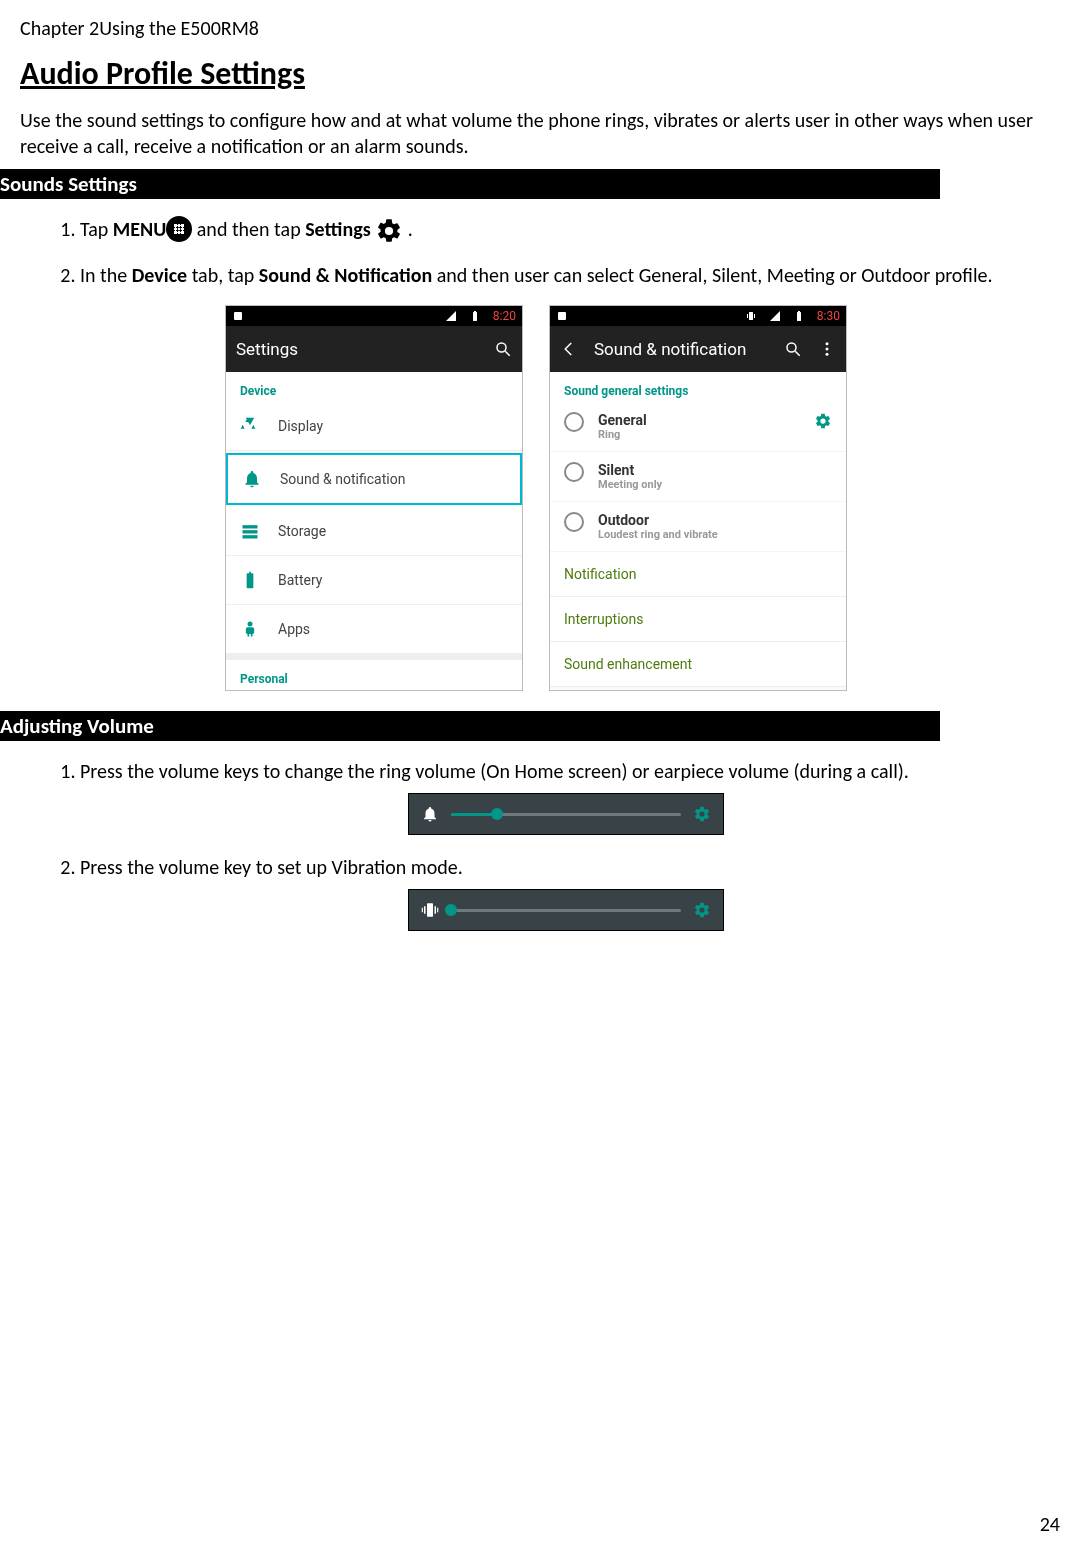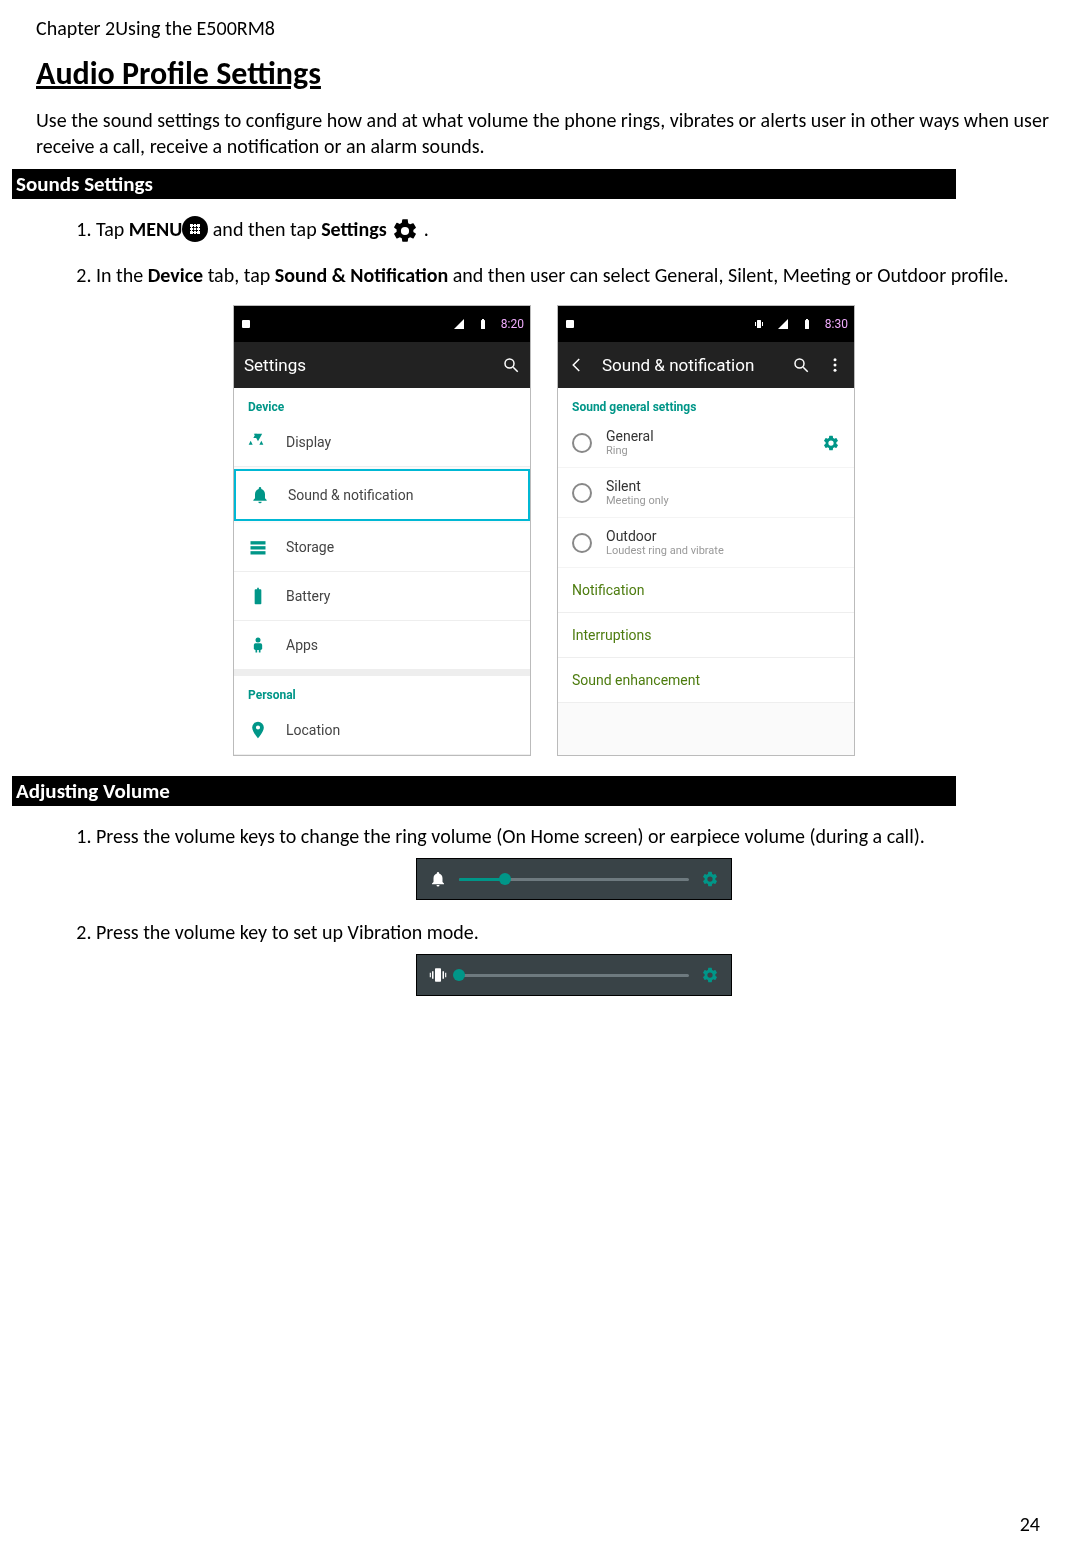--- a/index.html
+++ b/index.html
@@ -6,21 +6,21 @@
     margin: 0;
     padding: 0;
     background: #fff;
     font-family: Calibri, "Segoe UI", Arial, sans-serif;
     color: #000;
   }
   .page {
     width: 1076px;
     min-height: 1560px;
     box-sizing: border-box;
-    padding: 16px 24px 24px 36px;
+    padding: 16px 24px 24px 20px;
     position: relative;
   }
   .chapter-header {
     font-size: 20px;
   }
   .title {
     font-size: 32px;
     font-weight: bold;
     text-decoration: underline;
     margin-top: 14px;
@@ -89,22 +89,22 @@
   .phone {
     width: 296px;
     border: 1px solid #bbb;
     font-family: Roboto, "Segoe UI", Arial, sans-serif;
     color: #333;
     background: #fafafa;
     overflow: hidden;
   }
   .statusbar {
     background: #000;
-    color: #f0abfc;
-    height: 36px;
+    color: #ef4444;
+    height: 20px;
     font-size: 12px;
     display: flex;
     align-items: center;
     justify-content: flex-end;
     padding: 0 6px;
     gap: 12px;
   }
   .statusbar .left-icons { margin-right: auto; display:flex; gap:2px; }
   .sb-icon { width: 12px; height: 12px; color:#fff; }
   .appbar {
@@ -144,25 +144,26 @@
   }
   .list-item.highlight {
     border: 2px solid #00b8d4;
     border-left-width: 2px;
     border-right-width: 2px;
     margin: 2px 0;
   }
   .row-divider { height: 6px; background: #eee; }
   .radio-item {
     display: flex;
-    align-items: center;
+    align-items: flex-start;
     gap: 14px;
     padding: 10px 14px;
     background: #fff;
     border-bottom: 1px solid #f4f4f4;
+    font-weight: bold;
   }
   .radio {
     width: 16px; height: 16px; border: 2px solid #888; border-radius: 50%;
     flex: none; position: relative;
   }
   .radio.checked { border-color: #009688; }
   .radio.checked::after {
     content:""; position:absolute; inset:3px; background:#009688; border-radius:50%;
   }
   .radio-item .ri-text { display:flex; flex-direction:column; flex:1; }
@@ -203,21 +204,21 @@
     position:absolute; left:0; top:0; bottom:0; background:#009688; border-radius:2px;
   }
   .slider .knob {
     position:absolute; top:50%; width:12px; height:12px; background:#009688; border-radius:50%;
     transform: translate(-50%, -50%);
   }
   .smallshot .gear-mini { color:#009688; width:18px; height:18px; flex:none; }
   .page-number {
     position: absolute;
     bottom: 24px;
-    right: 36px;
+    right: 16px;
     font-size: 20px;
   }
   b { font-weight: bold; }
 </style>
 </head>
 <body>
 
 <div class="page">
   <div class="chapter-header">Chapter 2Using the E500RM8</div>
 
@@ -311,28 +312,20 @@
               <circle cx="12" cy="6" r="3"></circle>
               <rect x="7" y="10" width="10" height="8" rx="2"></rect>
               <rect x="9" y="18" width="2" height="3"></rect>
               <rect x="13" y="18" width="2" height="3"></rect>
             </svg>
           </span>
         <span>Apps</span>
       </div>
       <div class="row-divider"></div>
       <div class="section-label">Personal</div>
-      <div class="list-item">
-        <span class="li-icon">
-            <svg viewBox="0 0 24 24" fill="currentColor">
-              <path d="M12 2a7 7 0 0 0-7 7c0 5.25 7 13 7 13s7-7.75 7-13a7 7 0 0 0-7-7zm0 9.5A2.5 2.5 0 1 1 14.5 9 2.5 2.5 0 0 1 12 11.5z"></path>
-            </svg>
-          </span>
-        <span>Location</span>
-      </div>
     </div>
 
     <div class="phone">
       <div class="statusbar">
         <div class="left-icons">
           <svg class="sb-icon" viewBox="0 0 24 24" fill="currentColor">
               <rect x="4" y="4" width="16" height="16" rx="2"></rect>
             </svg>
         </div>
         <svg class="sb-icon" viewBox="0 0 24 24" fill="currentColor">

